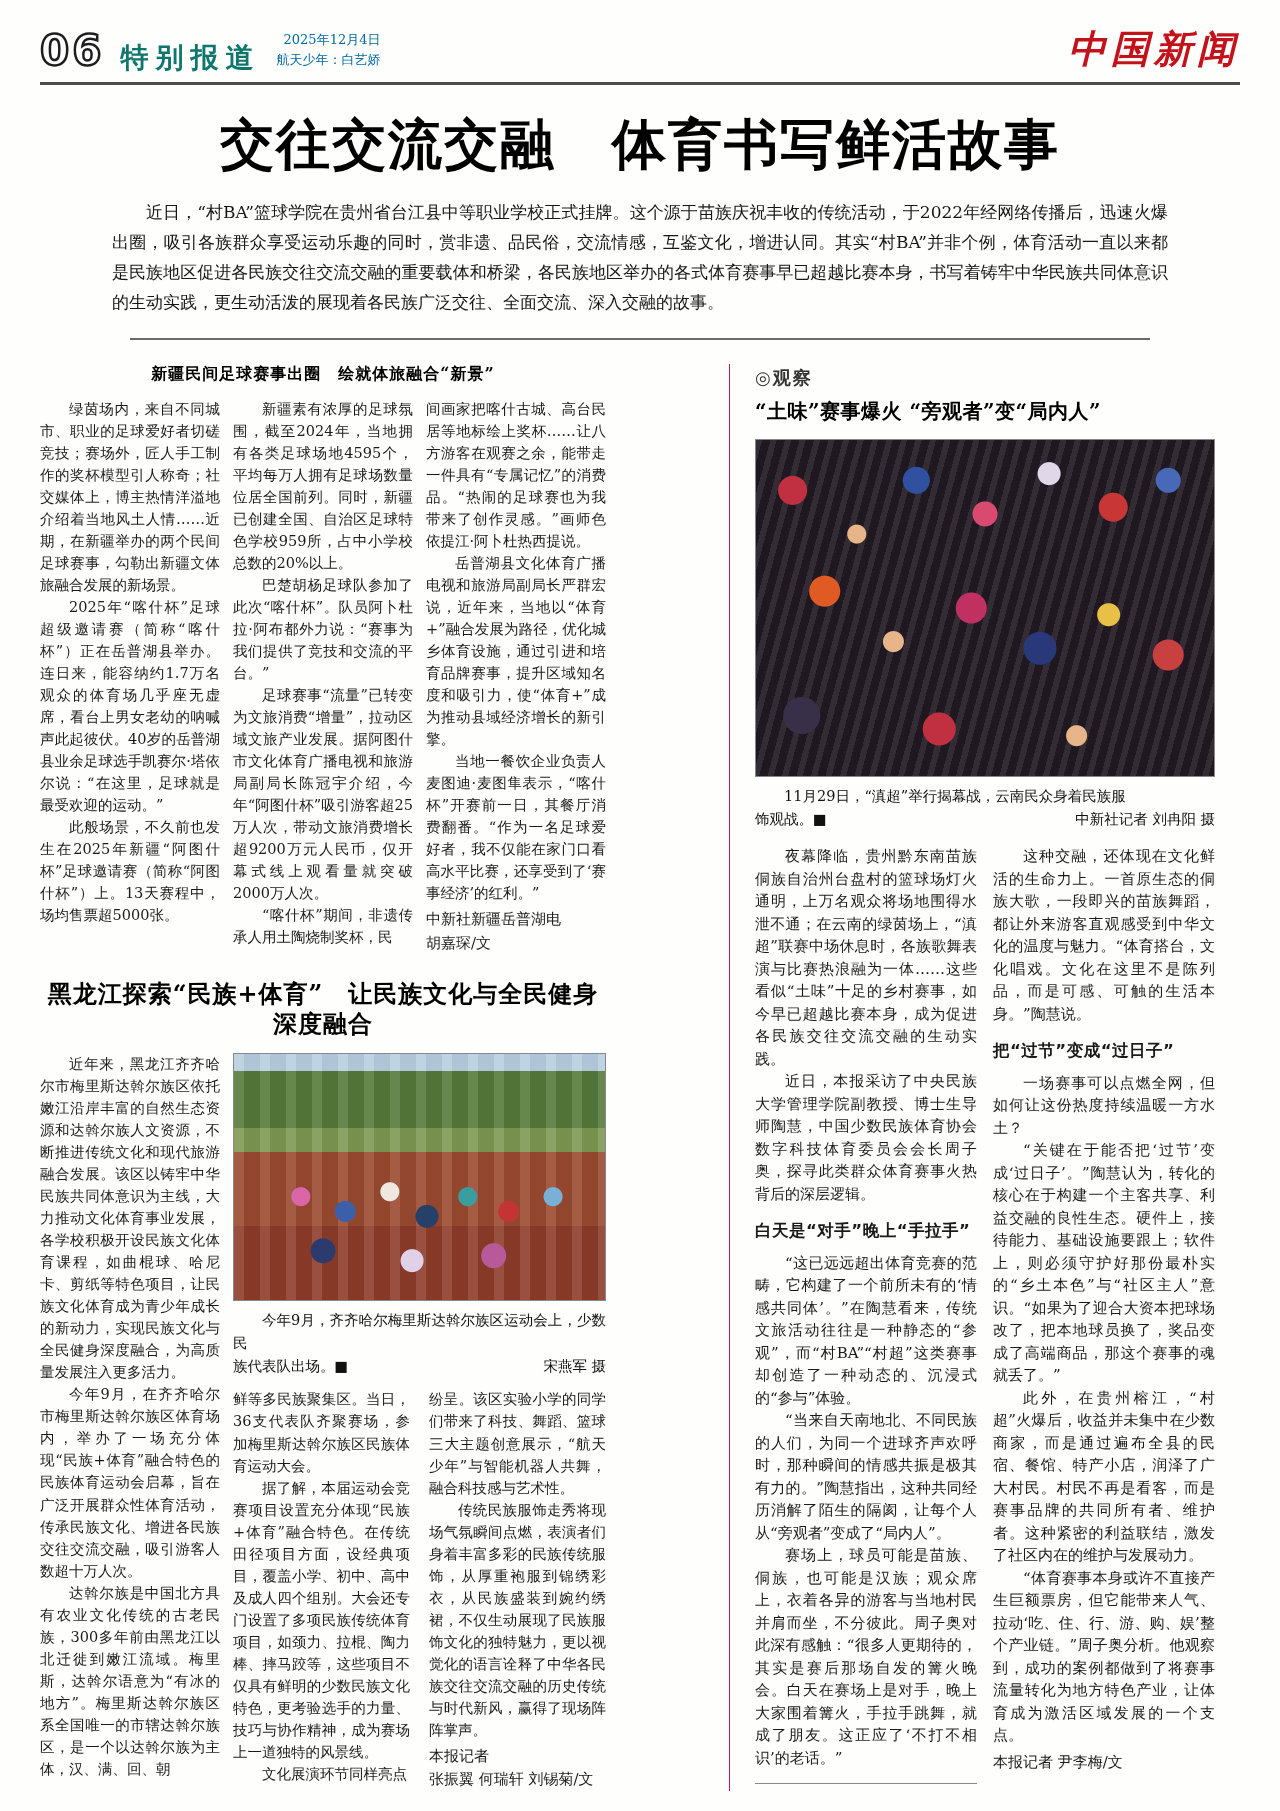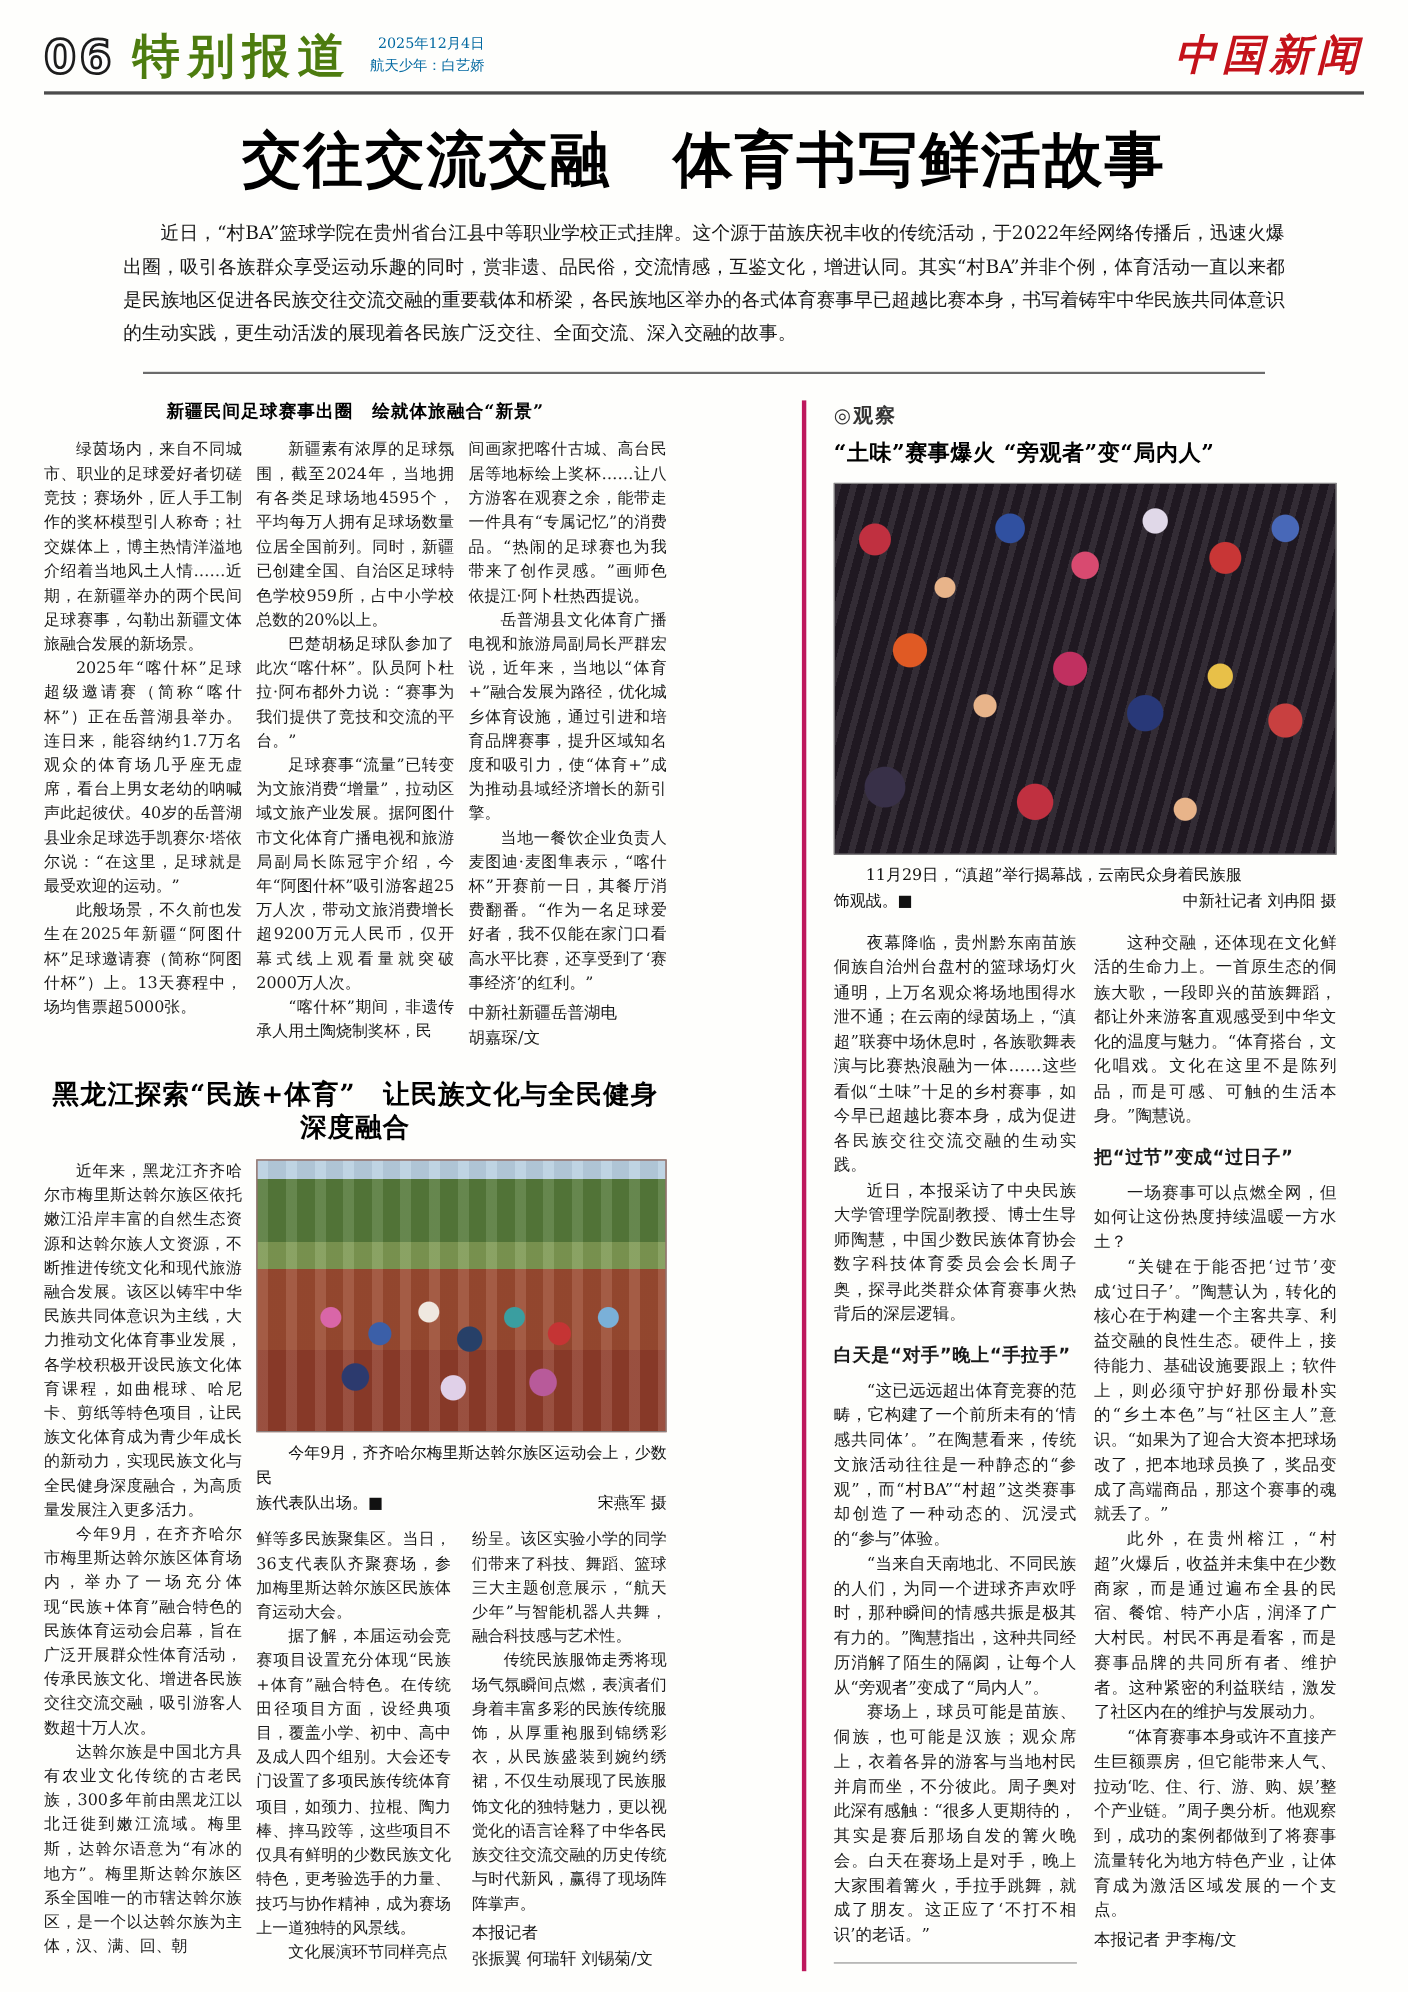--- a/index.html
+++ b/index.html
@@ -10,36 +10,36 @@
   }
   .inner { padding:30px 40px 0 40px; }
 
   
   .masthead { display:flex; justify-content:space-between; align-items:flex-end;
     border-bottom:3px solid #4c4c4c; padding-bottom:10px; }
   .mh-left { display:flex; align-items:flex-end; gap:16px;text-align:right; }
   .page-num { font-family:"DejaVu Sans","Liberation Sans",sans-serif;
     font-size:42px; line-height:1; font-weight:700; color:#ffffff;
     -webkit-text-stroke:2.5px #1d1d1d; text-shadow:0 0 1px #1d1d1d; letter-spacing:3px; }
-  .section-title { font-size:43px; line-height:1; font-weight:700; letter-spacing:7px; color:#4d7c0f; }
+  .section-title { font-size:28px; line-height:1; font-weight:700; letter-spacing:7px; color:#0f766e; }
   .mh-meta { font-size:13px; line-height:1.55; color:#0369a1; padding-bottom:2px; }
   .brand { font-size:38px; line-height:1; font-weight:700; font-style:italic;
     letter-spacing:5px; padding-bottom:4px; }
 
   
   .main-headline { text-align:center; font-size:54px; font-weight:900; color:#000;
     letter-spacing:2px; margin:30px 0 22px 0; line-height:1.1; }
   .lead-intro { width:1056px; margin:0 auto; font-size:17px; line-height:1.78;
     text-align:justify; text-indent:2em; color:#161616; }
   .lead-sep { width:1020px; margin:20px auto 0 auto; border-bottom:2px solid #6b6b6b; }
 
   
   .content { display:flex; margin-top:24px; }
   .left-zone  { width:566px; margin-right:123px; }
-  .right-zone { width:486px; box-sizing:border-box; border-left:4px solid #be185d;
+  .right-zone { width:486px; box-sizing:border-box; border-left:1px solid #be185d;
     padding-left:25px; }
 
   h2.art-head { font-size:16px; font-weight:700; text-align:center; color:#000;
     margin:0 0 14px 0; line-height:1.25; letter-spacing:1px; }
   h2.art-head-2 { font-size:24px; }
 
   .cols { display:flex; gap:13px; }
   .col  { flex:1; min-width:0; }
   .bodytext { font-size:14.5px; line-height:1.52; text-align:justify; color:#1a1a1a; }
   .bodytext p { margin:0; text-indent:2em; }

